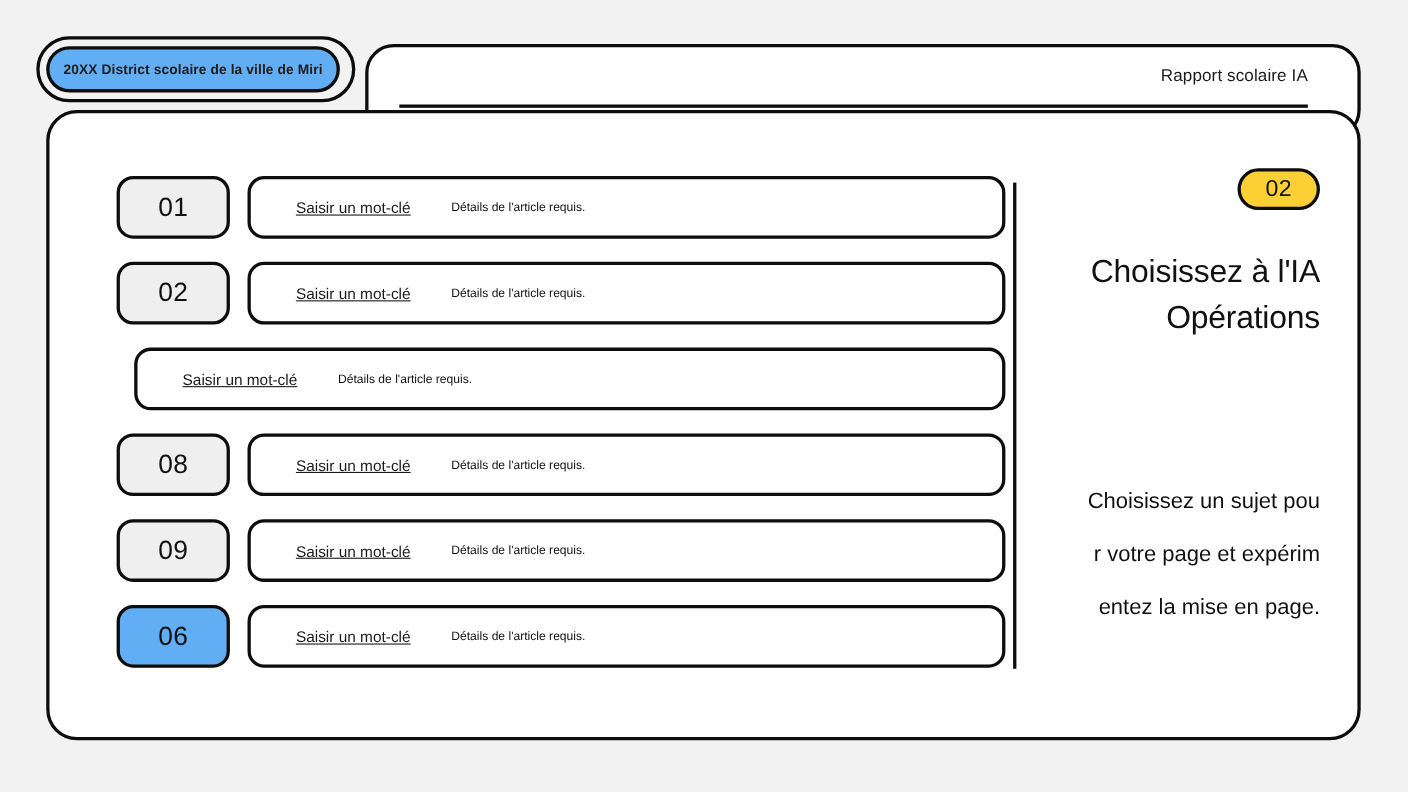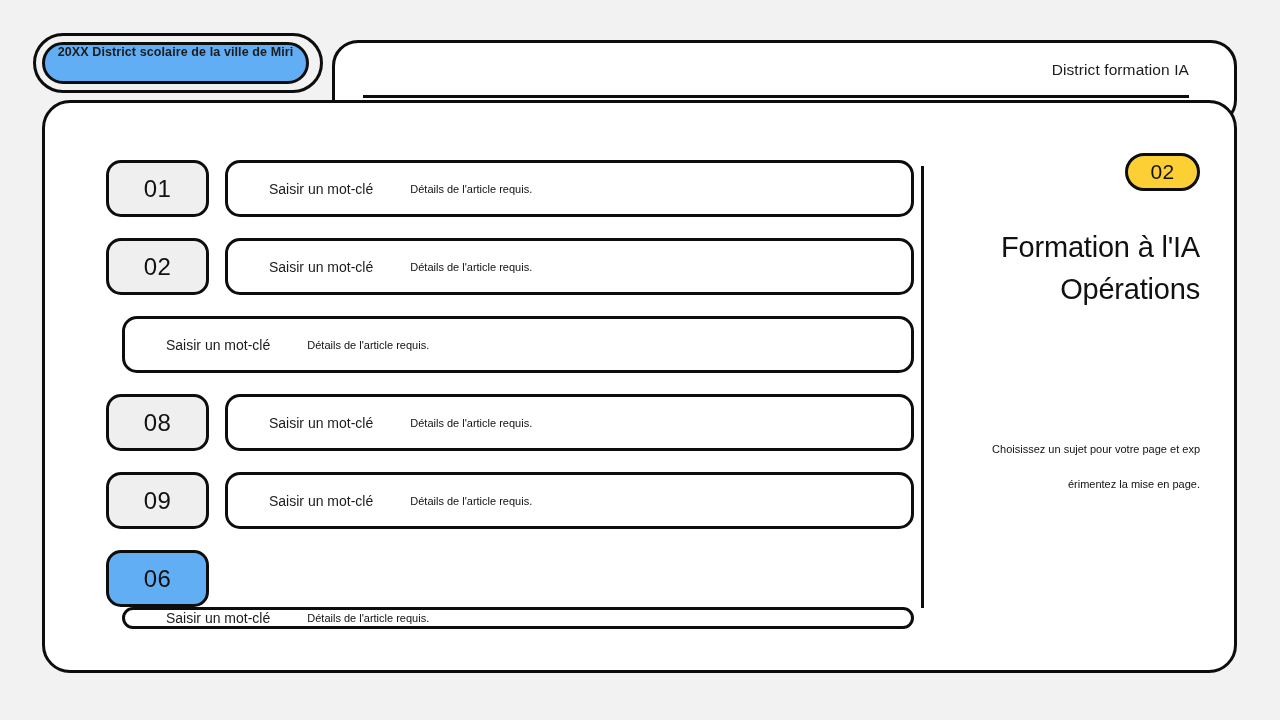--- a/index.html
+++ b/index.html
@@ -37,21 +37,21 @@
     position: absolute;
     left: 42px;
     top: 42px;
     width: 267px;
     height: 42px;
     border: 3px solid #0d0d0d;
     border-radius: 21px;
     background: #62aef5;
     box-sizing: border-box;
     display: flex;
-    align-items: flex-start;
+    align-items: center;
     justify-content: center;
   }
   .tab-pill-label {
     font-size: 12.5px;
     font-weight: 600;
     letter-spacing: 0.1px;
     color: #1b1b1b;
     white-space: nowrap;
   }
 
@@ -101,24 +101,25 @@
 
   
   .list {
     position: absolute;
     left: 61px;   
     top: 57px;    
     width: 808px;
   }
   .row {
     display: flex;
+    align-items: center;
     height: 57px;
     margin-bottom: 21px;
   }
-  .row:last-child { margin-bottom: 0; flex-direction: column; }
+  .row:last-child { margin-bottom: 0; }
 
   .num-box {
     width: 103px;
     height: 57px;
     border: 3px solid #0d0d0d;
     border-radius: 15px;
     background: #efefef;
     box-sizing: border-box;
     display: flex;
     align-items: center;
@@ -142,20 +143,21 @@
     background: #ffffff;
     box-sizing: border-box;
     display: flex;
     align-items: center;
     padding-left: 41px;
   }
   .keyword {
     font-size: 14px;
     color: #1b1b1b;
     white-space: nowrap;
+    text-decoration: underline;
   }
   .detail-text {
     font-size: 11px;
     color: #111111;
     margin-left: 37px;
     white-space: nowrap;
   }
 
   
   .divider {
@@ -194,40 +196,40 @@
   .right-title {
     margin-top: 35px;
     font-size: 29px;
     line-height: 42px;
     font-weight: 400;
     color: #111111;
     letter-spacing: -0.2px;
   }
   .right-desc {
     margin-top: 122px;
-    font-size: 11px;
-    line-height: 35px;
+    font-size: 20px;
+    line-height: 48px;
     color: #111111;
     width: 213px;
     margin-left: auto;
     word-break: break-all;
   }
 </style>
 </head>
 <body>
 
 <div class="slide">
 
   <div class="tab-shell"></div>
   <div class="tab-pill">
     <span class="tab-pill-label">20XX District scolaire de la ville de Miri</span>
   </div>
 
   <div class="header-card">
-    <div class="header-title">District formation IA</div>
+    <div class="header-title">Rapport scolaire IA</div>
     <div class="header-rule"></div>
   </div>
 
   <div class="body-card">
 
     <div class="list">
 
       <div class="row">
         <div class="num-box">
           <span class="num-label">01</span>
@@ -286,18 +288,18 @@
       </div>
 
     </div>
 
     <div class="divider"></div>
 
     <div class="right-panel">
       <div class="badge">
         <span class="badge-label">02</span>
       </div>
-      <div class="right-title">Formation à l'IA Opérations</div>
+      <div class="right-title">Choisissez à l'IA Opérations</div>
       <div class="right-desc">Choisissez un sujet pour votre page et expérimentez la mise en page.</div>
     </div>
 
   </div>
 </div>
 
 </body></html>

